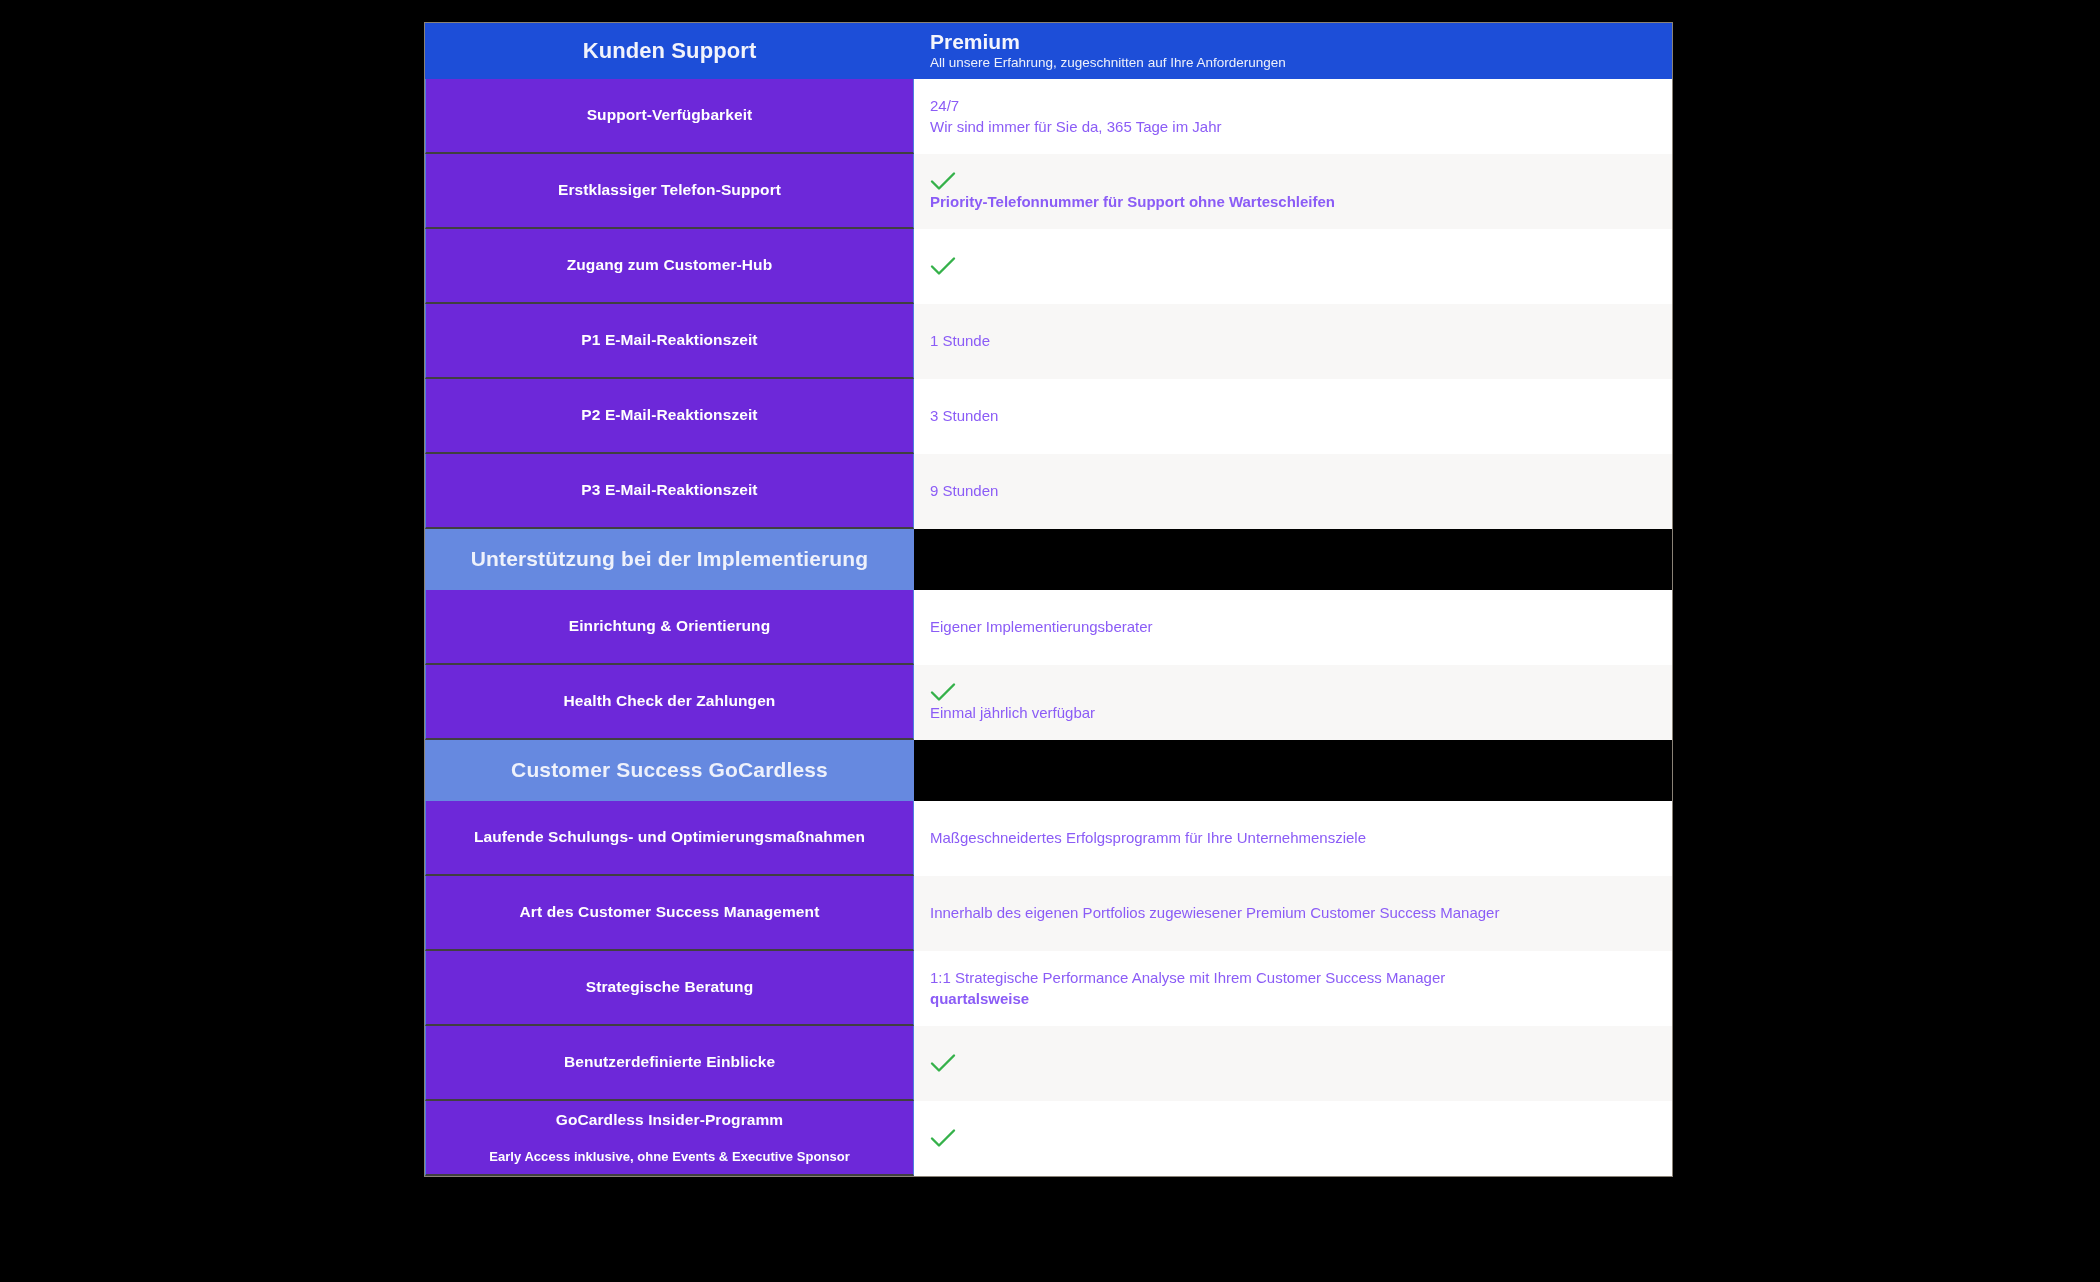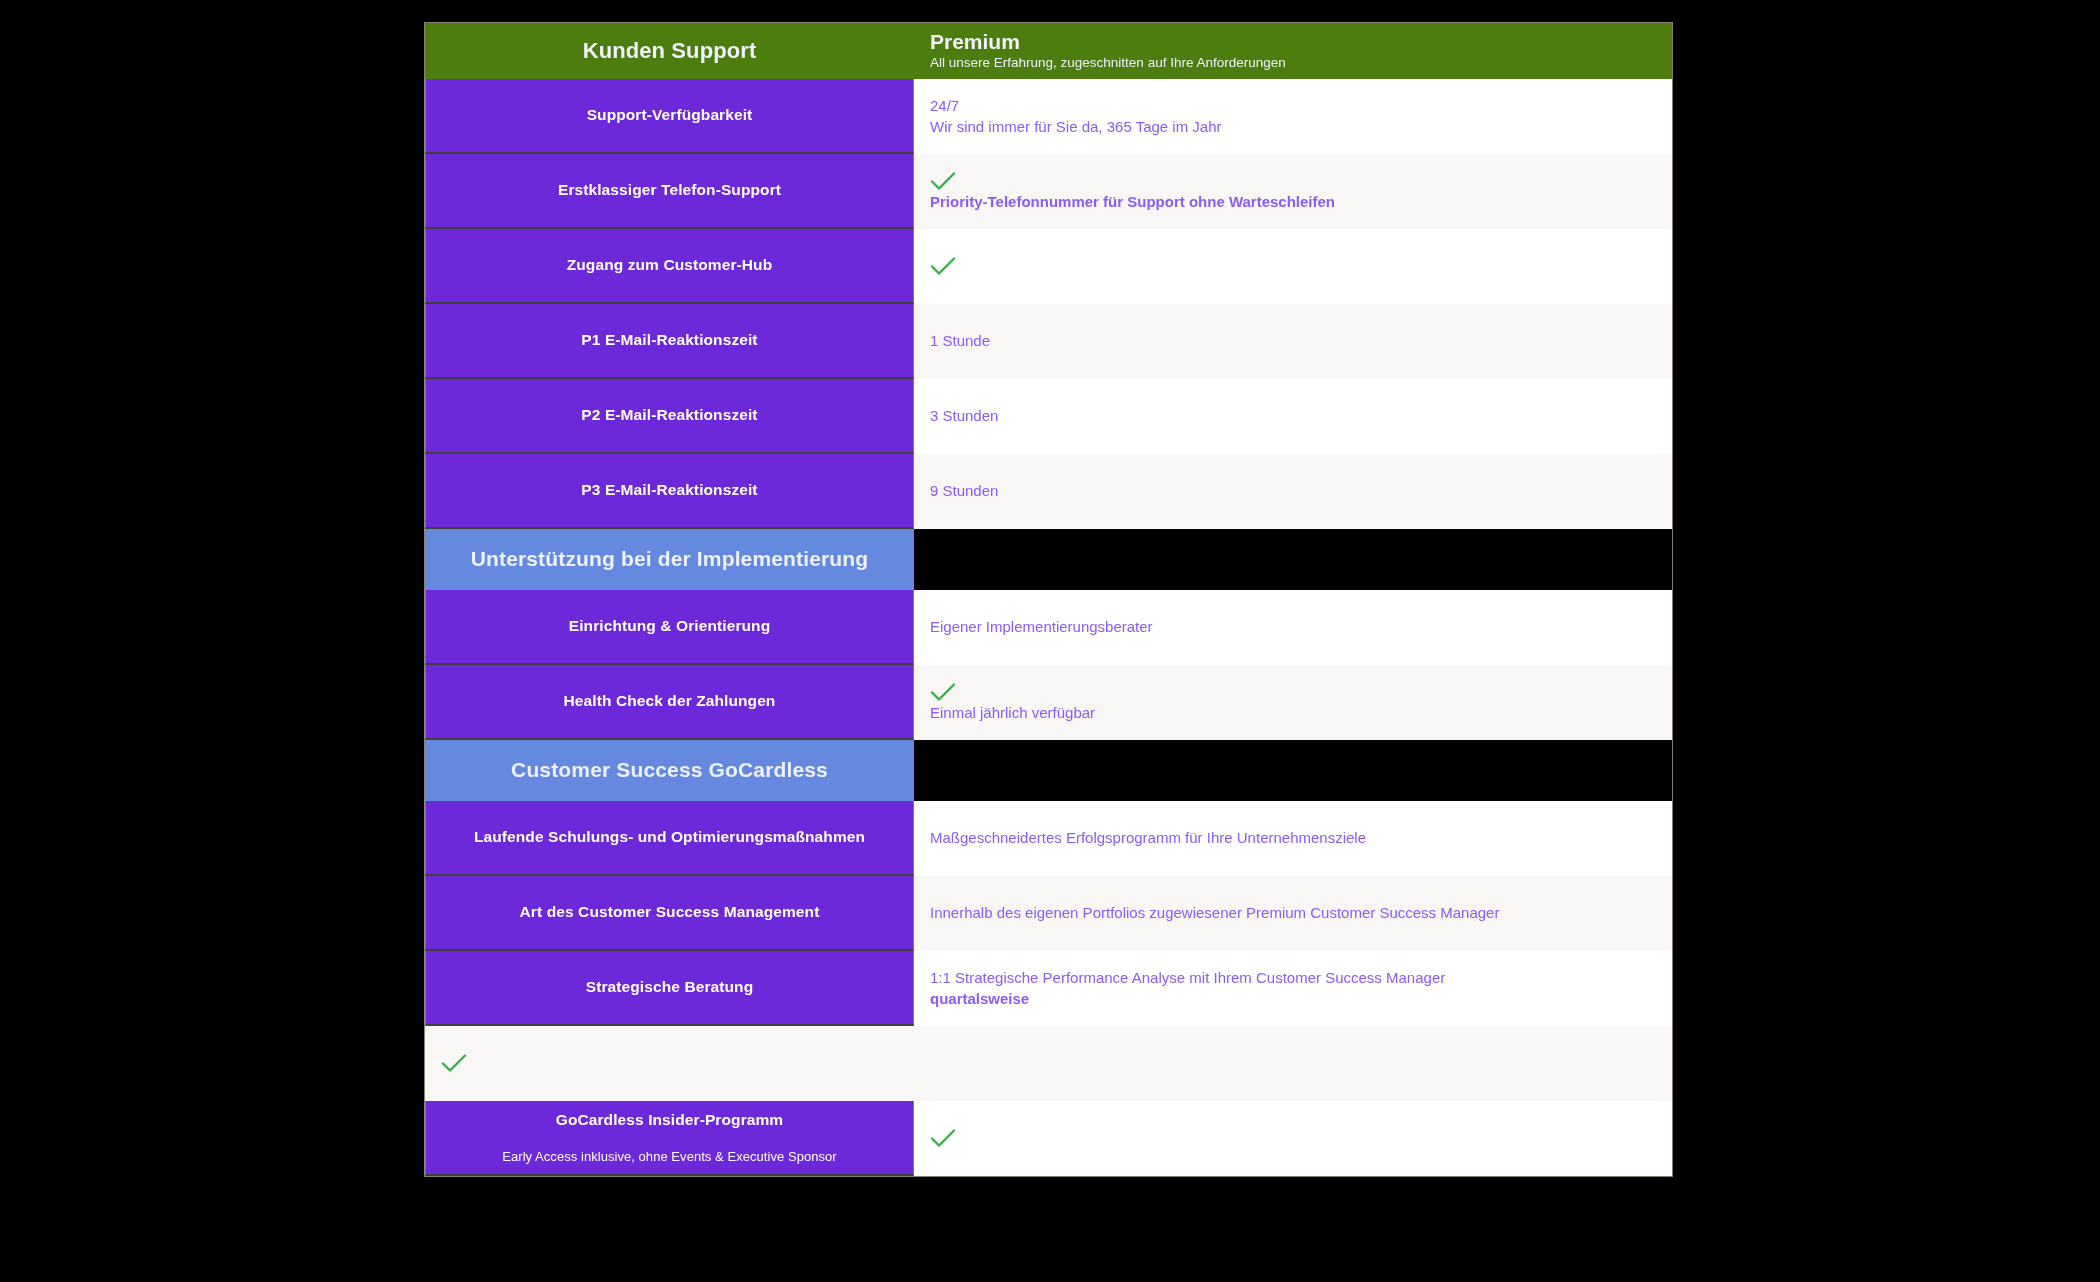--- a/index.html
+++ b/index.html
@@ -65,21 +65,21 @@
     flex-direction: column;
     align-items: flex-start;
     justify-content: center;
     text-align: center;
     padding: 6px 16px;
   }
 
   
   .row-header .cell-left,
   .row-header .cell-right {
-    background: #4d7c0f;
+    background: #1d4ed8;
     border-bottom: none;
     border-left: none;
     border-right: none;
     color: #f2f3fb;
     height: 56px;
   }
   .row-header .cell-left {
     font-size: 22px;
     font-weight: 700;
     letter-spacing: .1px;
@@ -127,21 +127,21 @@
   .bg-offwhite { background: #f8f7f6; }
 
   .feat-title {
     font-size: 15.5px;
     font-weight: 700;
     line-height: 1.2;
     letter-spacing: .1px;
   }
   .feat-sub {
     font-size: 13px;
-    font-weight: 400;
+    font-weight: 700;
     line-height: 1.2;
     margin-top: 19px;
     letter-spacing: .05px;
   }
 
   .val-line {
     font-size: 15px;
     font-weight: 400;
     line-height: 1.35;
     color: #8b5cf6;
@@ -283,20 +283,23 @@
       <div class="row row-feature">
         <div class="cell-left">
           <span class="feat-title">Strategische Beratung</span>
         </div>
         <div class="cell-right bg-white">
           <span class="val-line">1:1 Strategische Performance Analyse mit Ihrem Customer Success Manager</span>
           <span class="val-line bold">quartalsweise</span>
         </div>
       </div>
       <div class="row row-feature">
+        <div class="cell-left">
+          <span class="feat-title">Benutzerdefinierte Einblicke</span>
+        </div>
         <div class="cell-right bg-offwhite">
           <span class="check-icon">
             <svg width="26" height="20" viewBox="0 0 26 20" aria-hidden="true">
               <path d="M2 10.5 L9 17.5 L24 2.5" fill="none" stroke="#35b14a" stroke-width="2.4" stroke-linecap="round" stroke-linejoin="round"></path>
             </svg>
           </span>
         </div>
       </div>
       <div class="row row-feature">
         <div class="cell-left">

